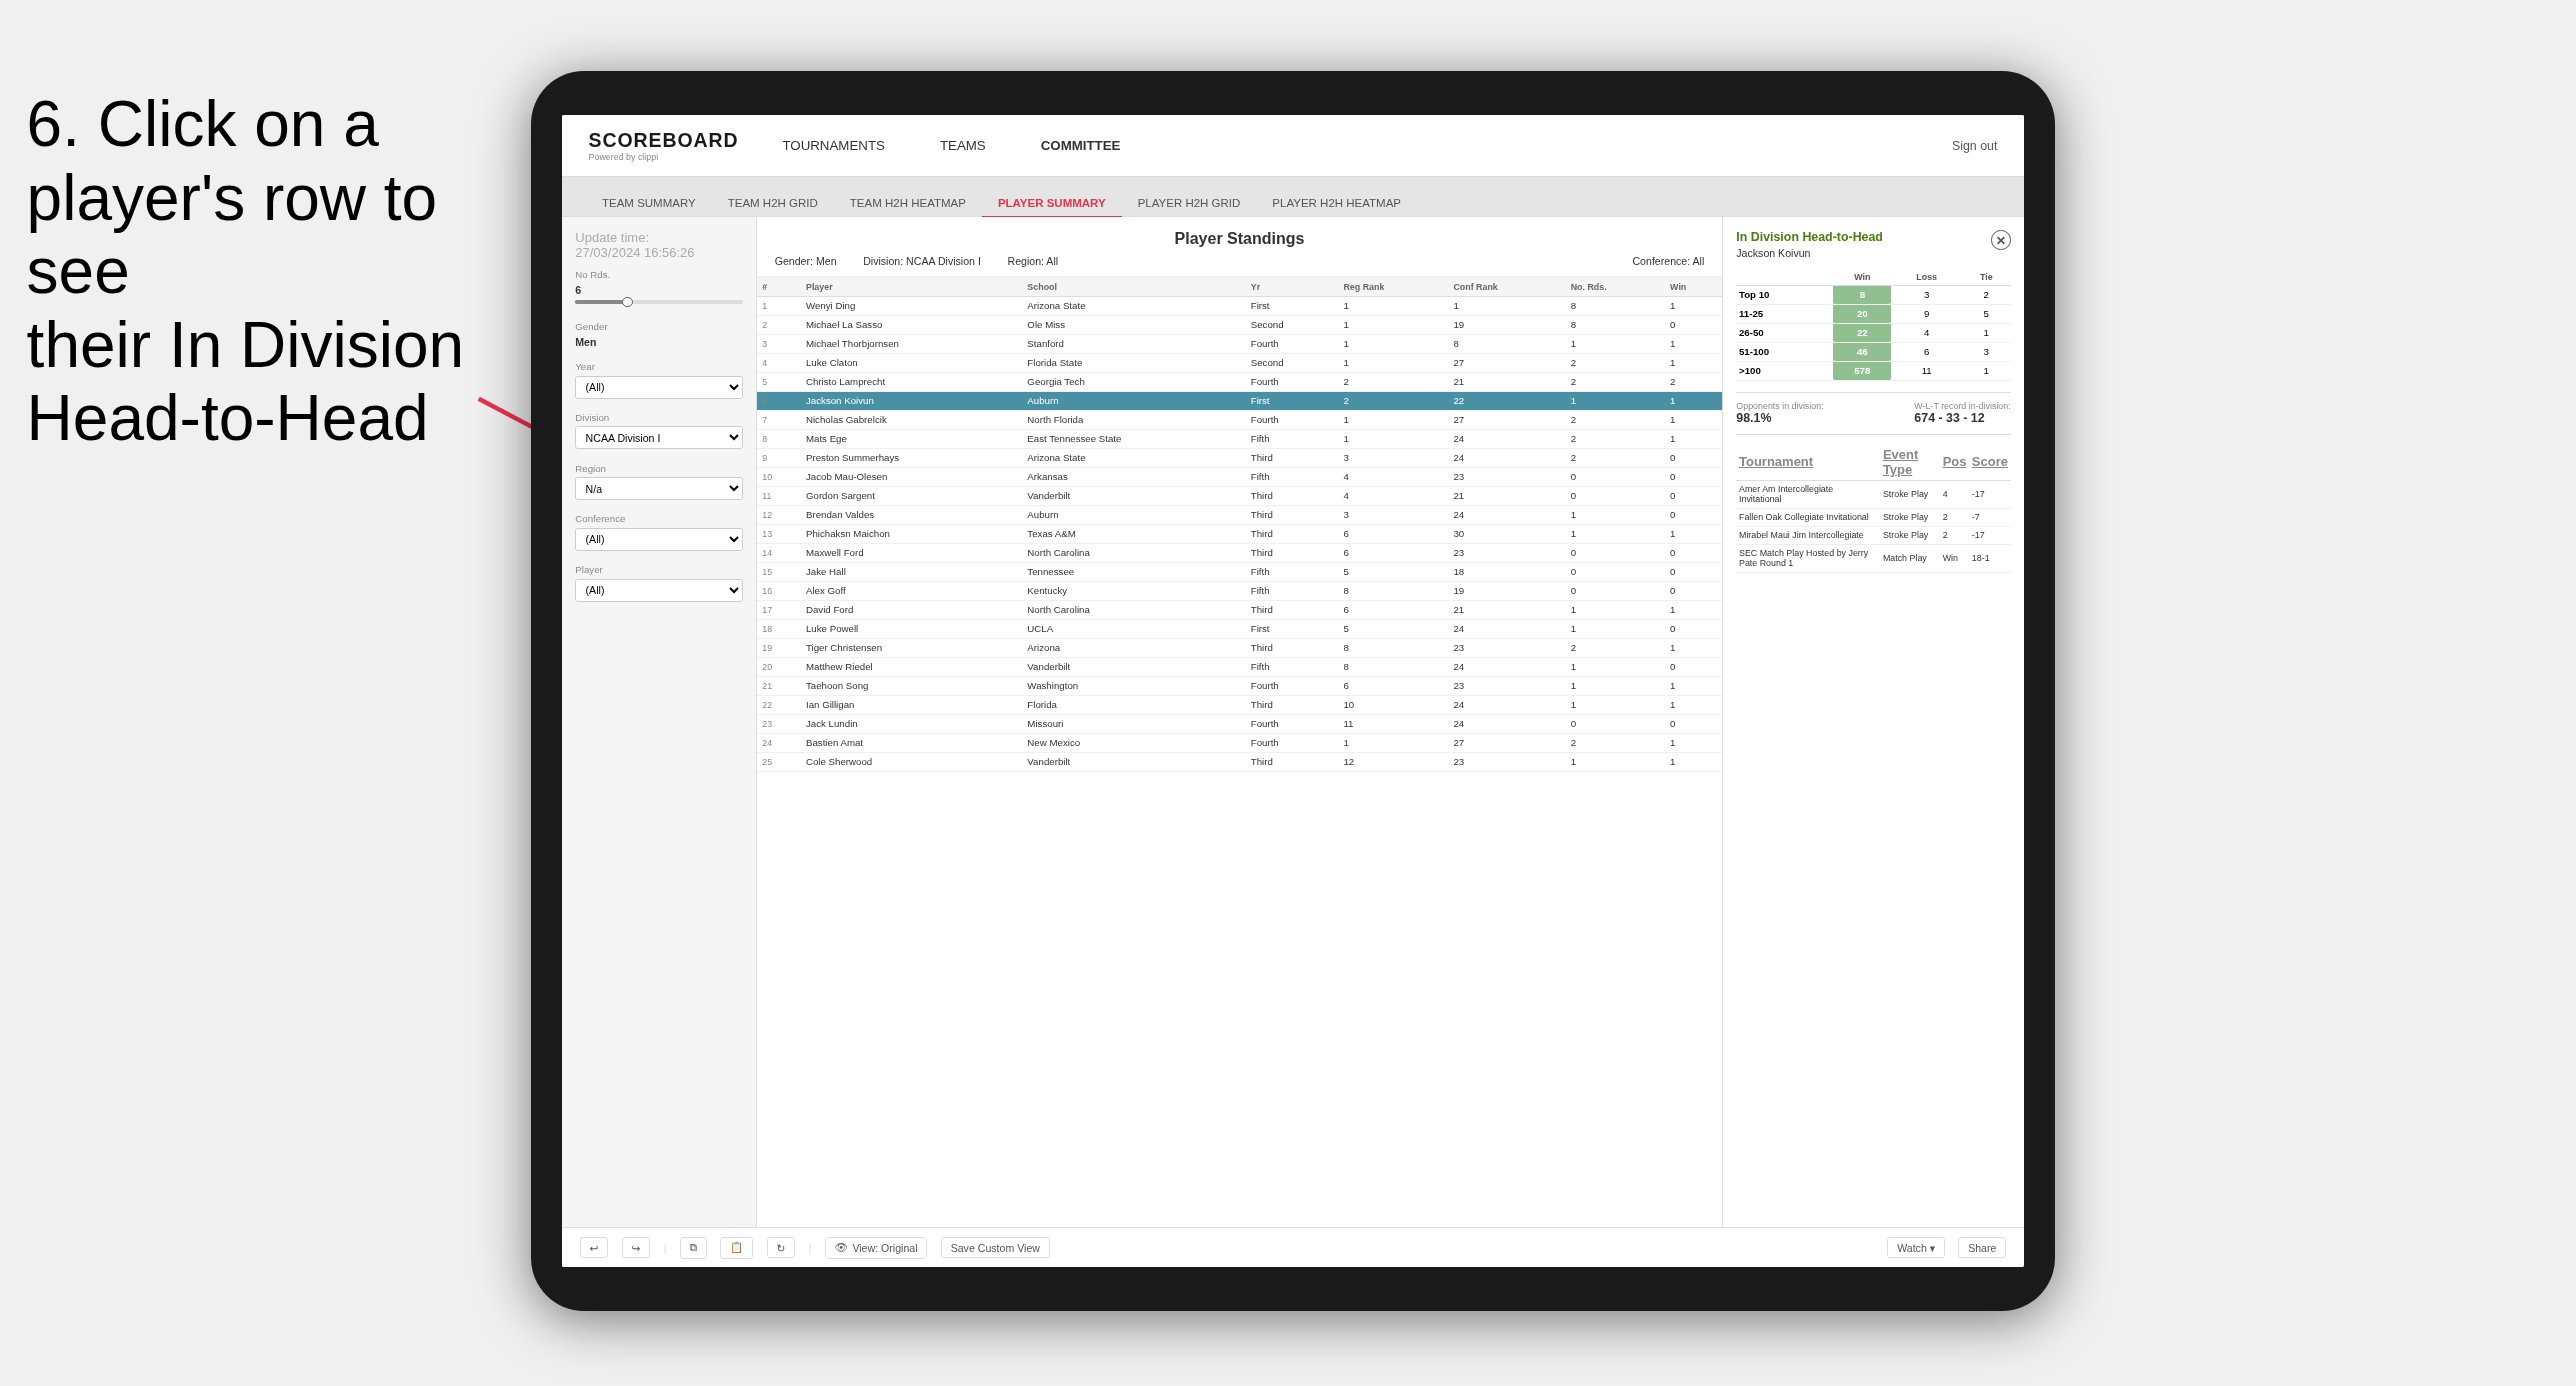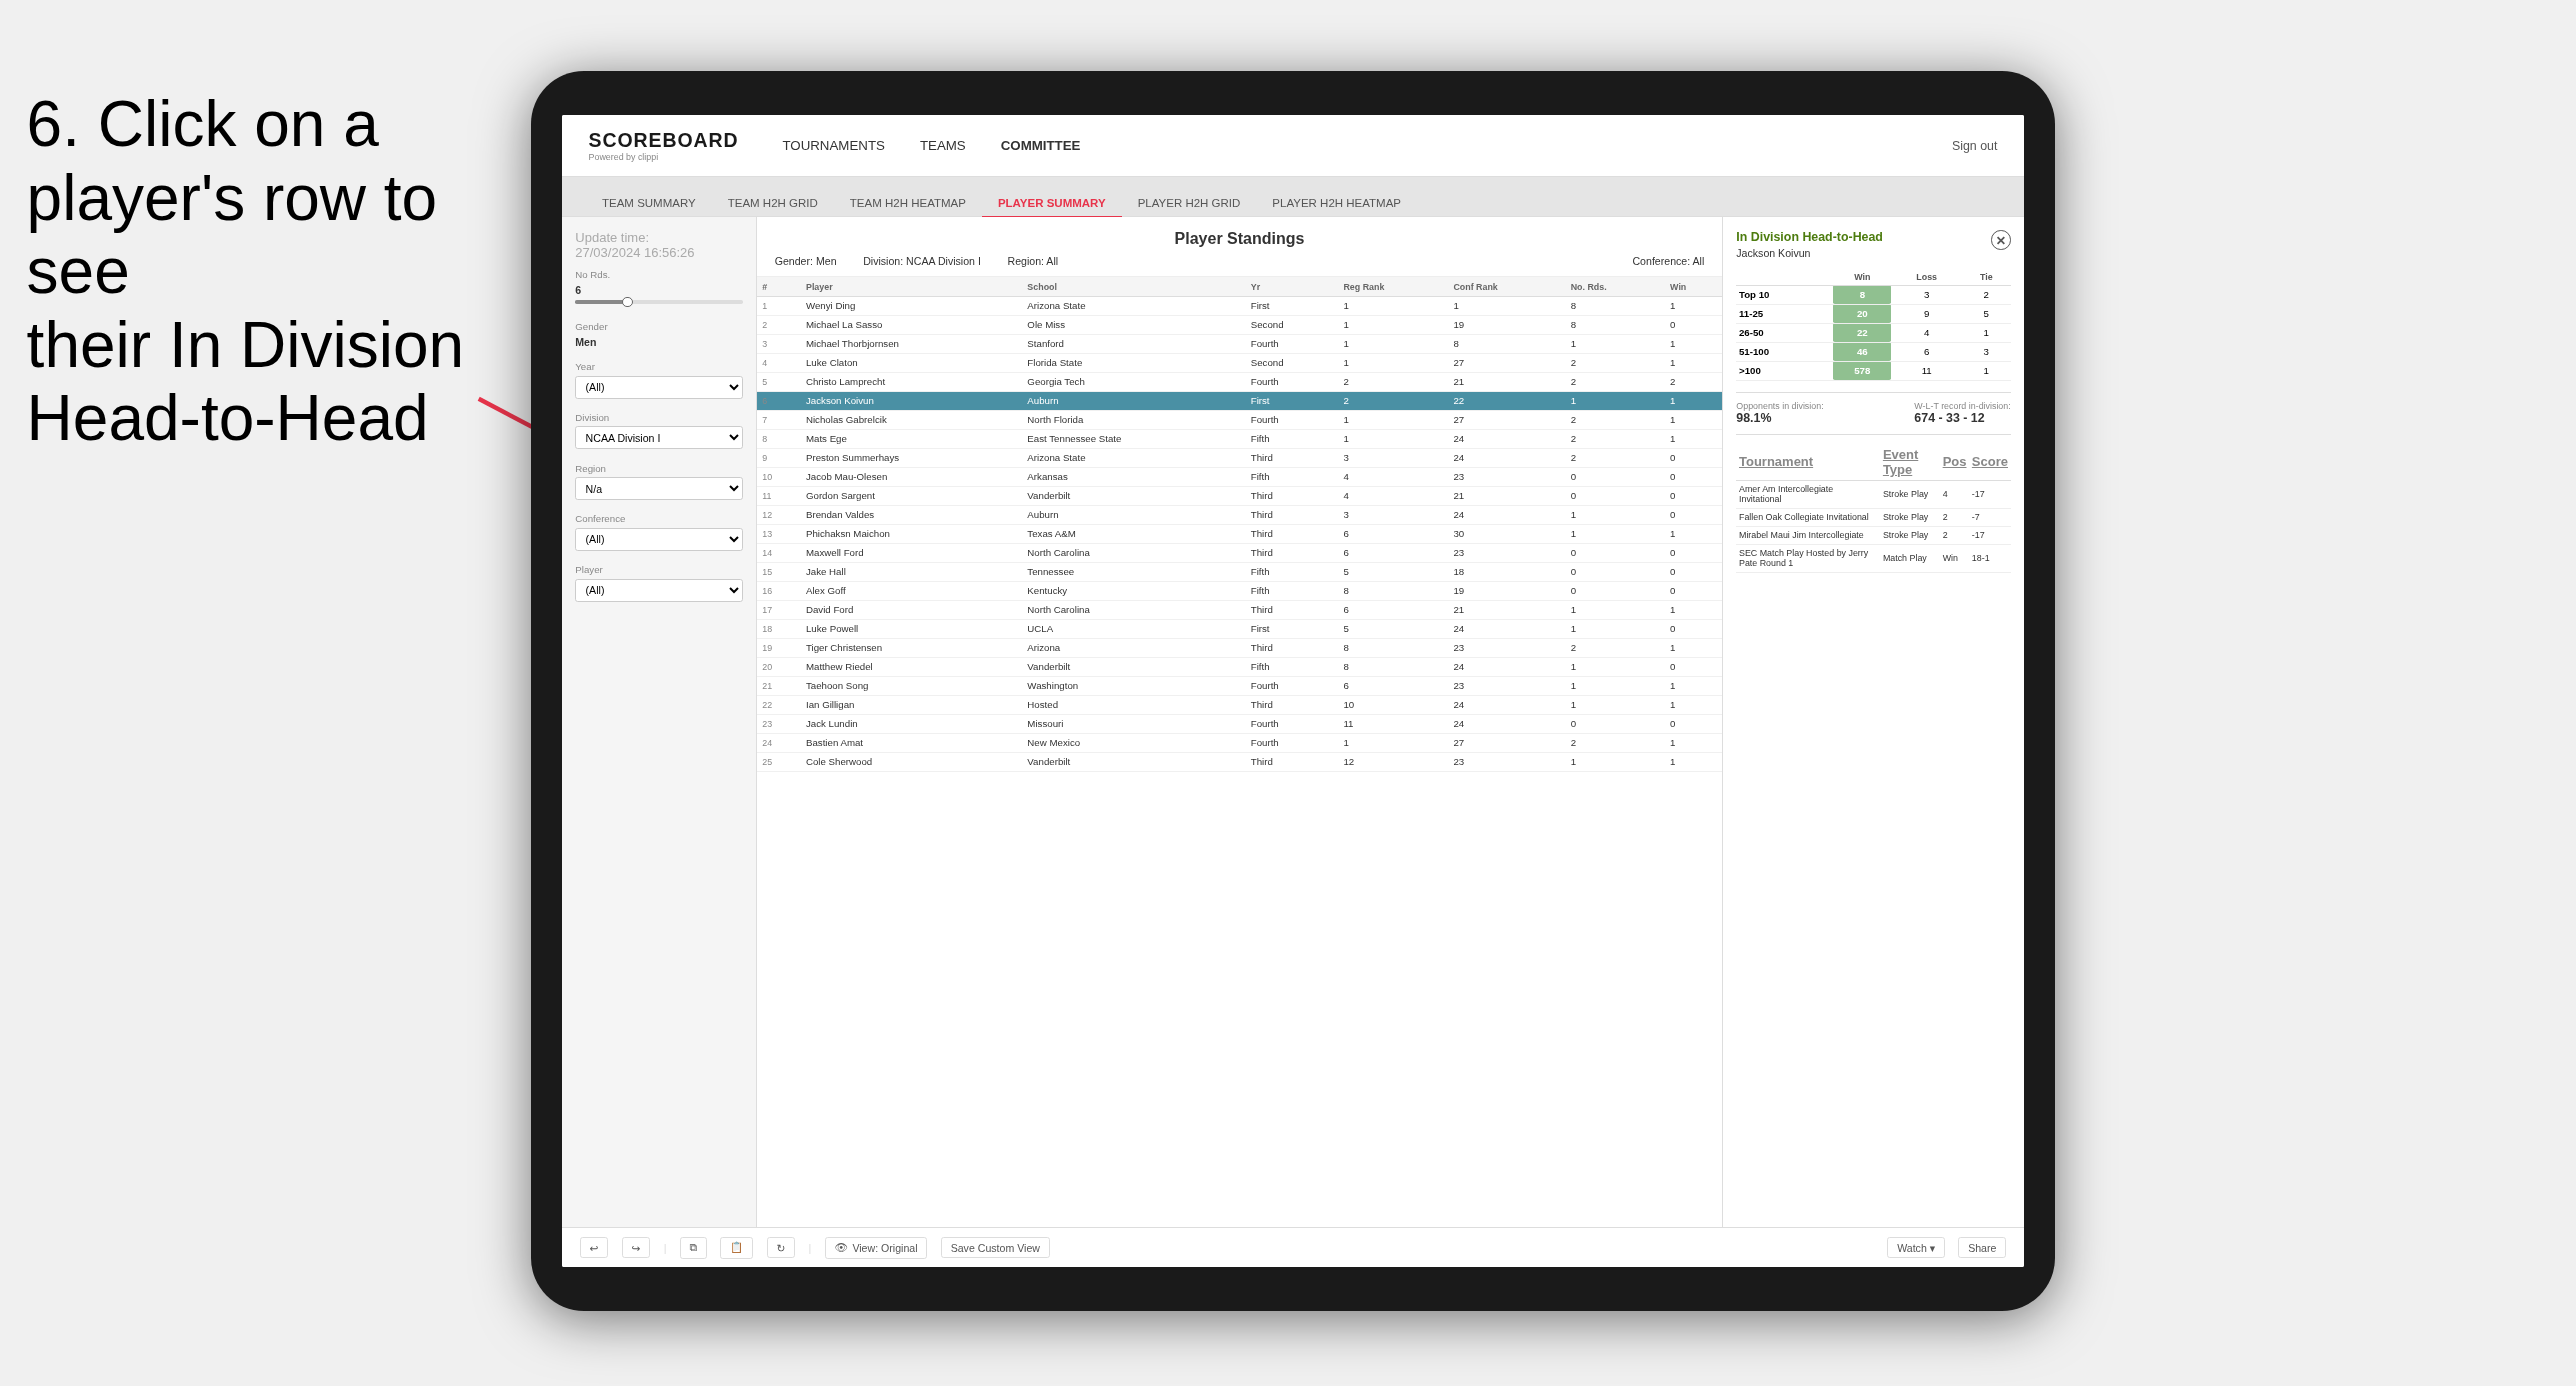--- a/index.html
+++ b/index.html
@@ -71,21 +71,21 @@
       color: #1a1a1a;
       letter-spacing: 0.9px;
     }
     .logo-sub {
       font-size: 8.9px;
       color: #888;
     }
 
     .nav-links {
       display: flex;
-      gap: 35px;
+      gap: 55px;
       flex: 1;
     }
 
     .nav-link {
       font-size: 13.3px;
       color: #333;
       cursor: pointer;
       padding: 4.4px 0;
       text-decoration: none;
     }
@@ -769,21 +769,21 @@
     <td>Washington</td>
     <td>Fourth</td>
     <td>6</td>
     <td>23</td>
     <td>1</td>
     <td>1</td>
   </tr>
               <tr>
     <td><span class="rank-num">22</span></td>
     <td>Ian Gilligan</td>
-    <td>Hosted</td>
+    <td>Florida</td>
     <td>Third</td>
     <td>10</td>
     <td>24</td>
     <td>1</td>
     <td>1</td>
   </tr>
               <tr>
     <td><span class="rank-num">23</span></td>
     <td>Jack Lundin</td>
     <td>Missouri</td>

